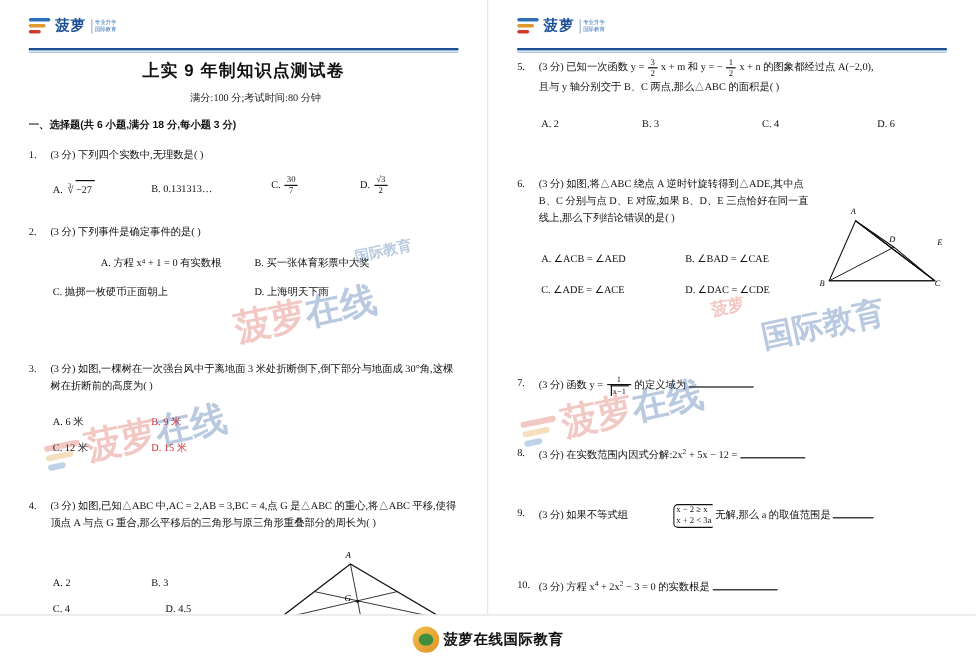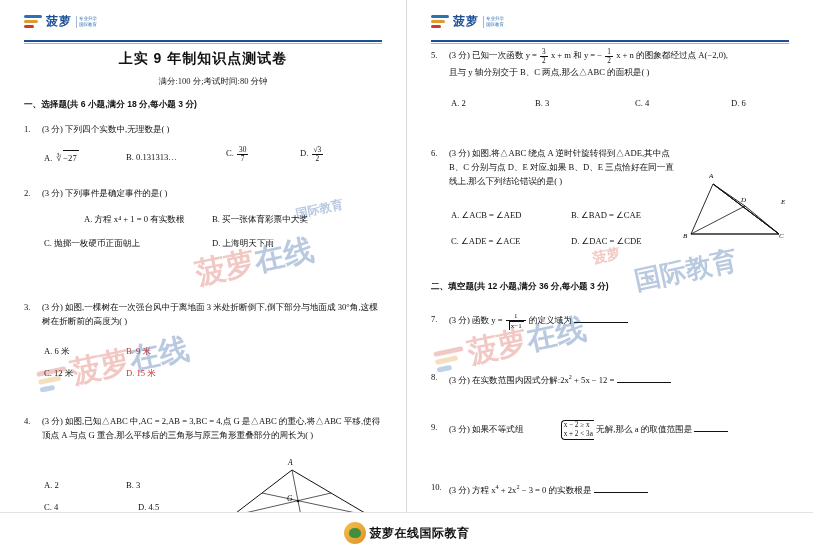--- a/index.html
+++ b/index.html
@@ -415,21 +415,20 @@
         <line x1="8" y1="58" x2="96" y2="58" stroke="#111" stroke-width=".8"></line>
         <line x1="30" y1="8" x2="96" y2="58" stroke="#111" stroke-width=".8"></line>
       </svg>
       <span style="position:absolute;left:26px;top:-4px;font-size:7px;font-style:italic;">A</span>
       <span style="position:absolute;left:0px;top:56px;font-size:7px;font-style:italic;">B</span>
       <span style="position:absolute;left:96px;top:56px;font-size:7px;font-style:italic;">C</span>
       <span style="position:absolute;left:58px;top:20px;font-size:7px;font-style:italic;">D</span>
       <span style="position:absolute;left:98px;top:22px;font-size:7px;font-style:italic;">E</span>
     </div>
 
-    <div class="blk sect-title" style="left:24px;top:280px;">二、填空题(共 12 小题,满分 36 分,每小题 3 分)</div>
 
     <div class="q" style="left:24px;top:312px;width:358px;">
       <span class="num">7.</span>
       <span class="body">
         <span>(3 分)</span>
         函数 y =
         <span class="frac" style="font-size:7px;"><span class="n">1</span><span class="d"><span class="sq">x−1</span></span></span>
         的定义域为 <span class="ul"></span>
       </span>
     </div>

